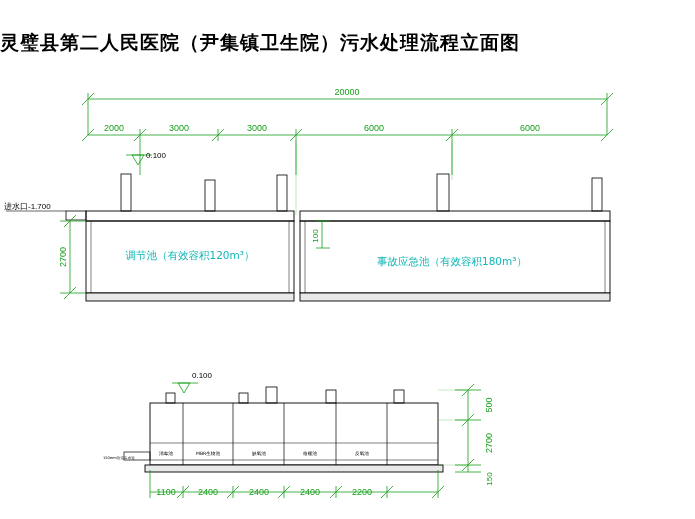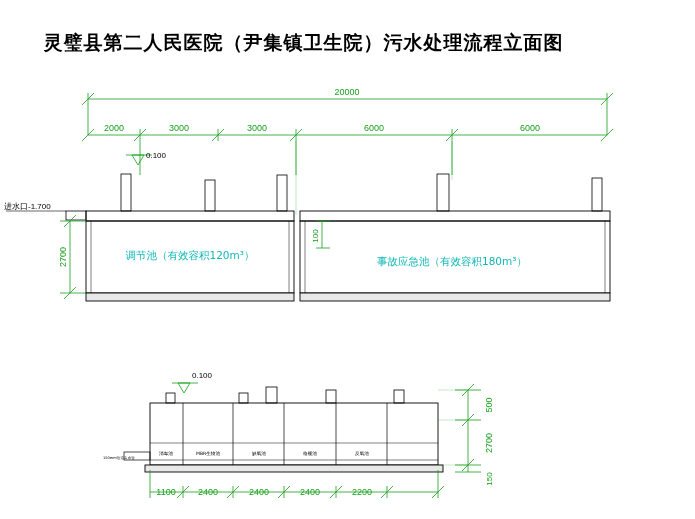--- a/index.html
+++ b/index.html
@@ -1,20 +1,20 @@
 <!DOCTYPE html>
 <html><head>
 <meta charset="utf-8">
 <style>
   html,body{margin:0;padding:0;background:#ffffff;}
   body{width:695px;height:519px;font-family:"Liberation Sans","DejaVu Sans",sans-serif;color:#000;}
   #stage{position:relative;width:695px;height:519px;overflow:hidden;background:#fff;}
   .abs{position:absolute;}
   #title{
-    left:0;top:30px;width:607px;text-align:center;
+    left:0;top:30px;width:607px;text-align:left;
     font-family:"DejaVu Serif","Liberation Serif",serif;
     font-size:19px;font-weight:bold;letter-spacing:1px;color:#000;
     white-space:nowrap;
   }
   svg{position:absolute;left:0;top:0;}
   .dimtxt{font-family:"Liberation Sans","DejaVu Sans",sans-serif;font-size:9px;fill:#17a01a;}
   .dimtxt-sm{font-family:"Liberation Sans","DejaVu Sans",sans-serif;font-size:8px;fill:#17a01a;}
   .blacktxt{font-family:"Liberation Sans","DejaVu Sans",sans-serif;font-size:8px;fill:#000;}
   .cyantxt{font-family:"DejaVu Sans","Liberation Sans",sans-serif;font-size:10.5px;fill:#13b7b7;}
   .tinytxt{font-family:"DejaVu Sans","Liberation Sans",sans-serif;font-size:4.6px;fill:#000;}

